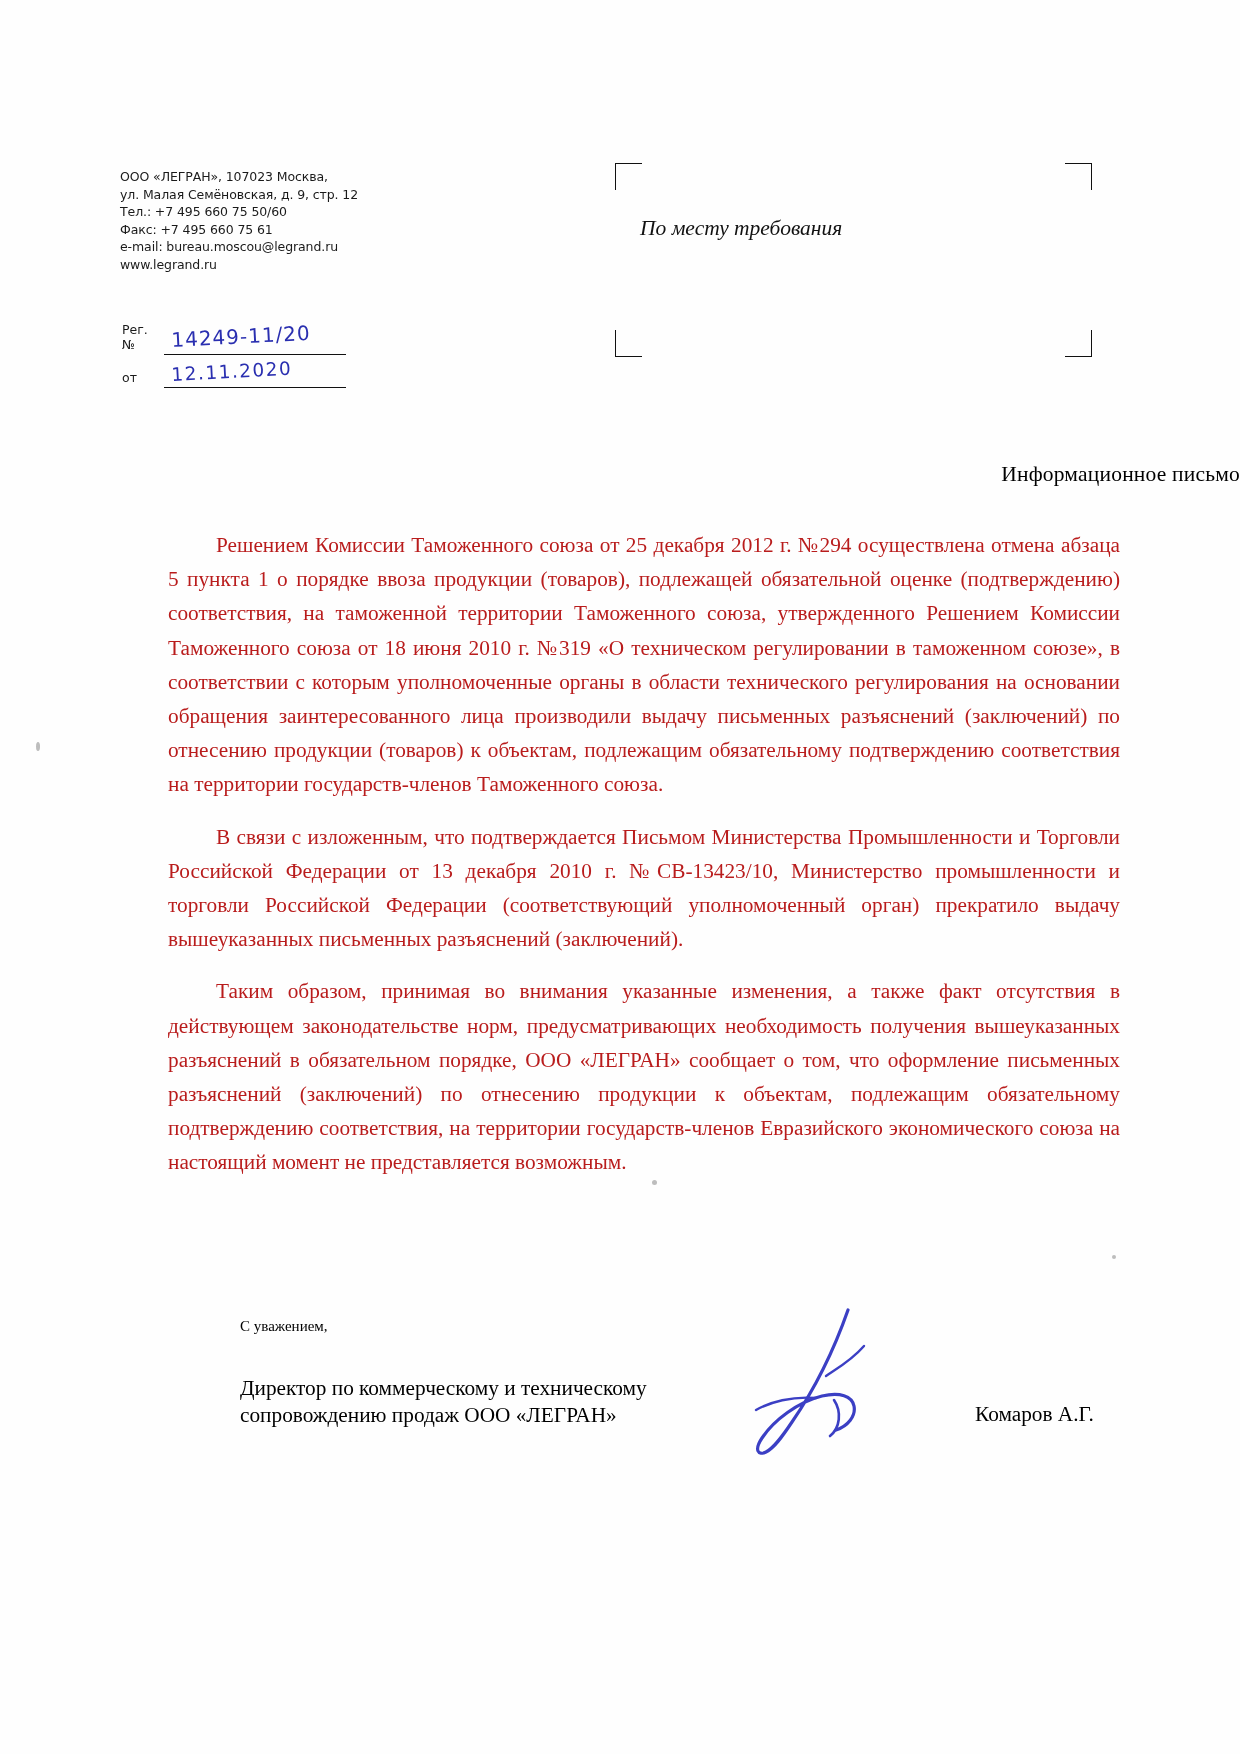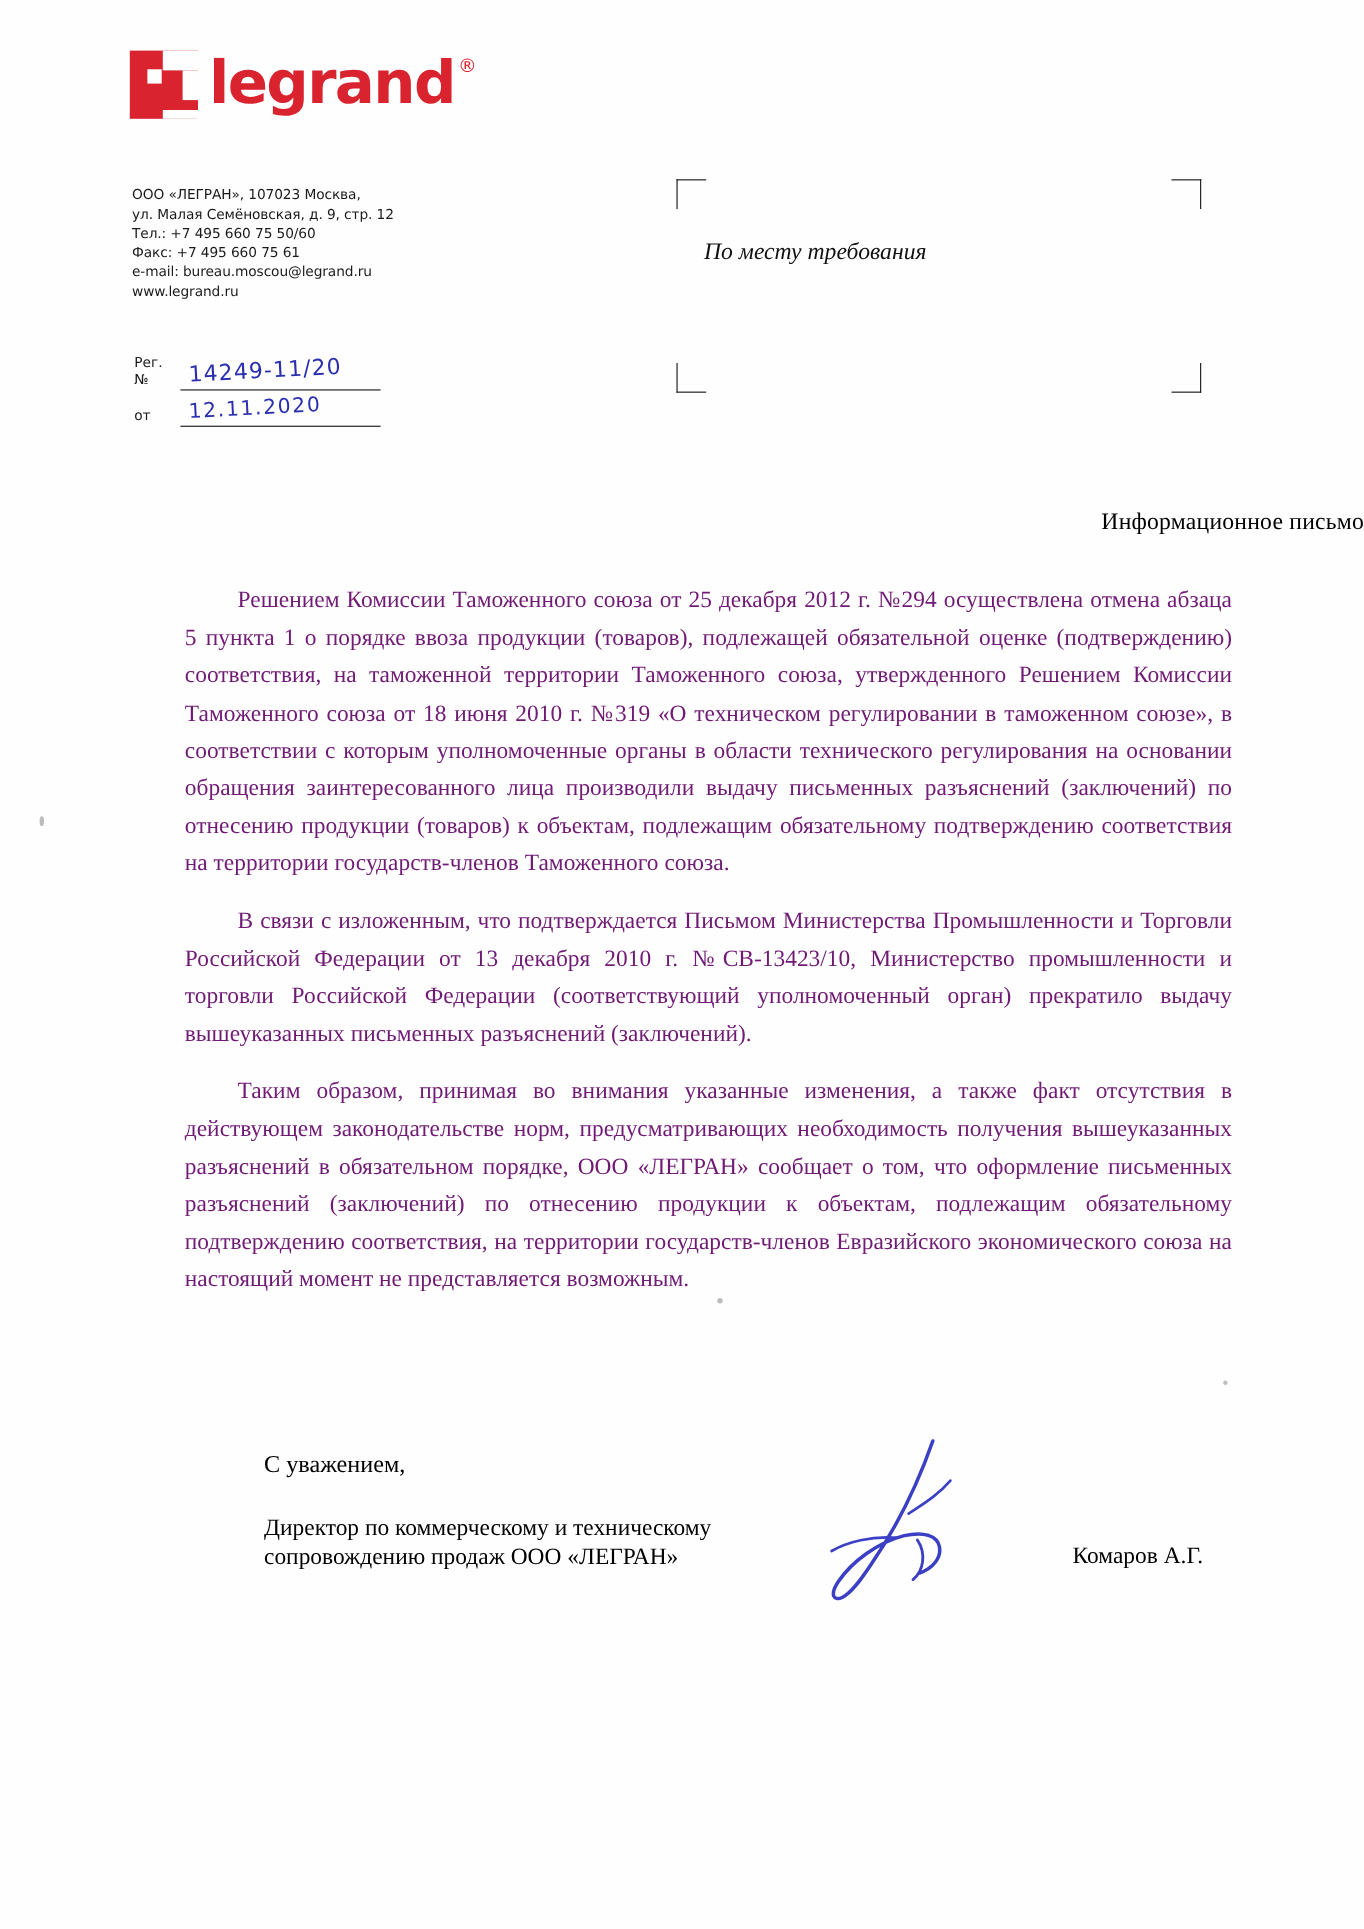--- a/index.html
+++ b/index.html
@@ -175,34 +175,34 @@
   }
   .body-text {
     position: absolute;
     left: 168px;
     top: 528px;
     width: 952px;
     font-size: 21.3px;
     line-height: 34.2px;
     text-align: justify;
     text-justify: inter-word;
-    color: #701a75;
+    color: #b91c1c;
   }
   .body-text p {
     margin: 0 0 18px 0;
     text-indent: 48px;
   }
   .body-text p:last-child { margin-bottom: 0; }
 
   
   .sig-hello {
     position: absolute;
     left: 240px;
     top: 1318px;
-    font-size: 22px;
+    font-size: 15px;
   }
   .sig-role {
     position: absolute;
     left: 240px;
     top: 1375px;
     font-size: 21.3px;
     line-height: 27px;
     width: 500px;
   }
   .sig-name {
@@ -223,30 +223,20 @@
     position: absolute;
     background: #bdbdbd;
     border-radius: 50%;
   }
 </style>
 </head>
 <body>
 
 <div class="page">
 
-  <div class="logo-block">
-    <div class="logo-mark">
-      <div class="cut-top"></div>
-      <div class="cut-right"></div>
-      <div class="cut-bottom"></div>
-      <div class="cut-inner"></div>
-    </div>
-    <div class="logo-word">legrand</div>
-    <div class="logo-reg">®</div>
-  </div>
 
   <div class="sender">
     <div>ООО «ЛЕГРАН», 107023 Москва,</div>
     <div>ул. Малая Семёновская, д. 9, стр. 12</div>
     <div>Тел.:  +7 495 660 75 50/60</div>
     <div>Факс: +7 495 660 75 61</div>
     <div>e-mail: bureau.moscou@legrand.ru</div>
     <div>www.legrand.ru</div>
   </div>
 

